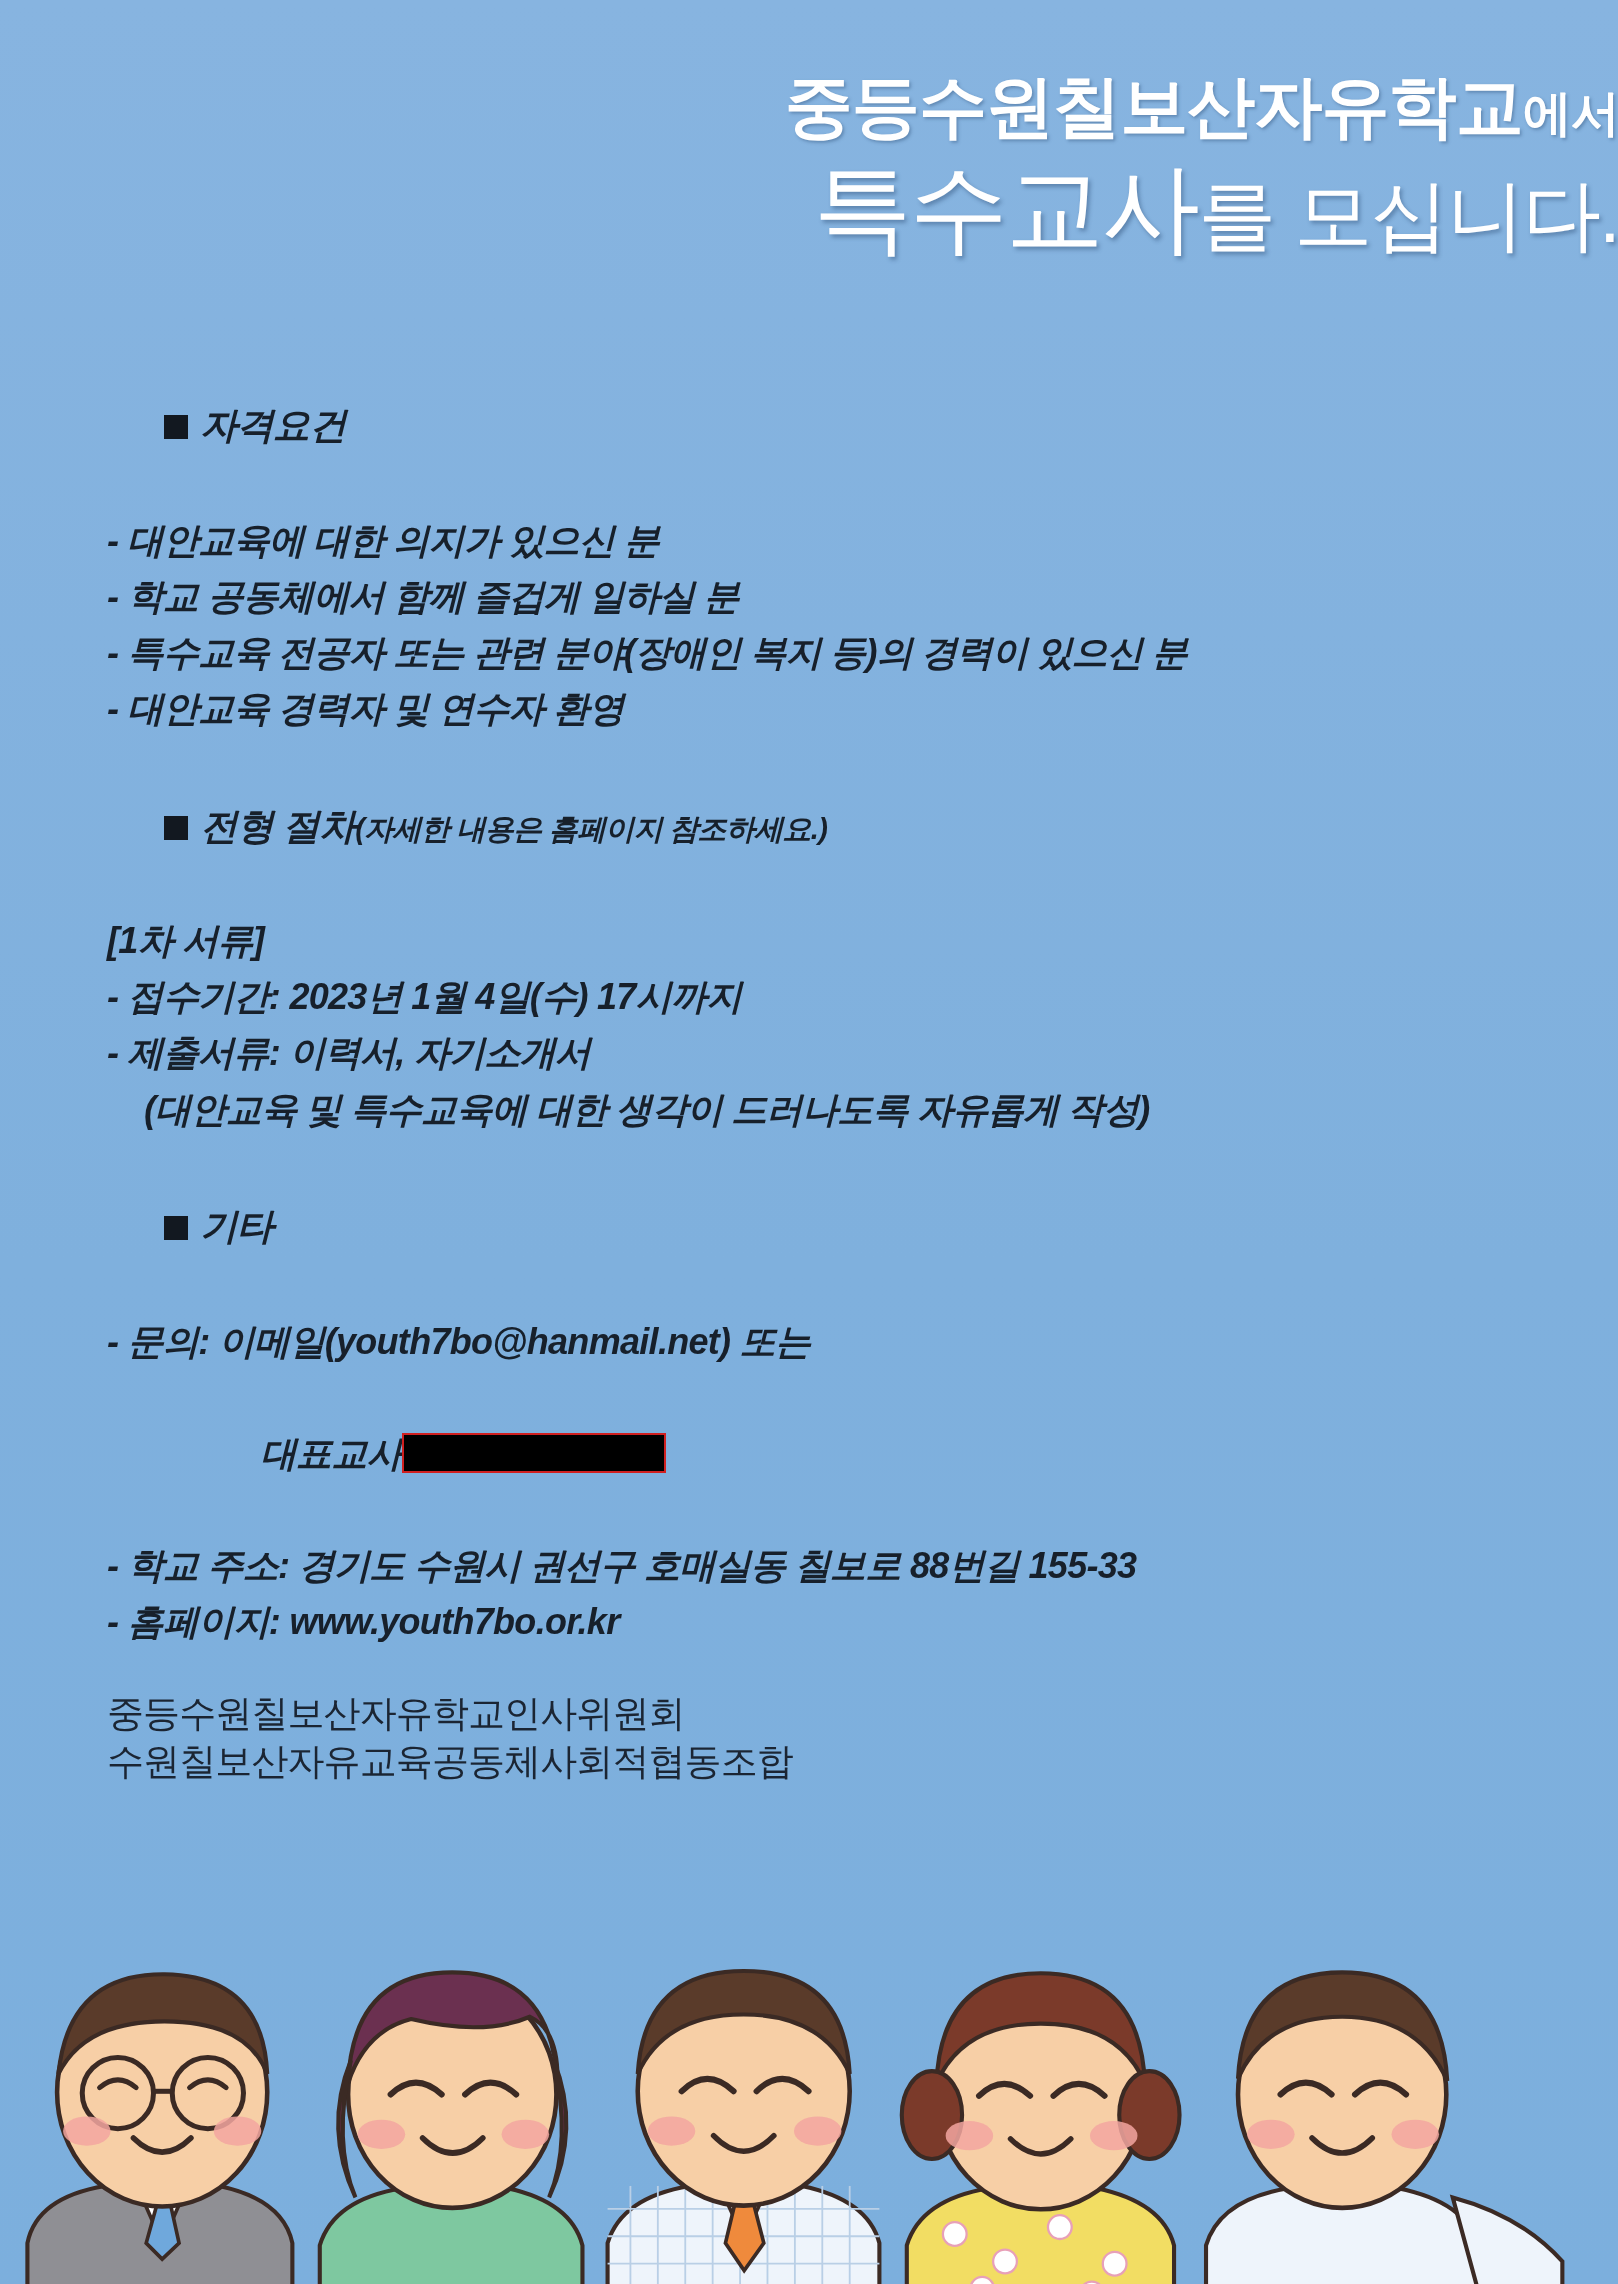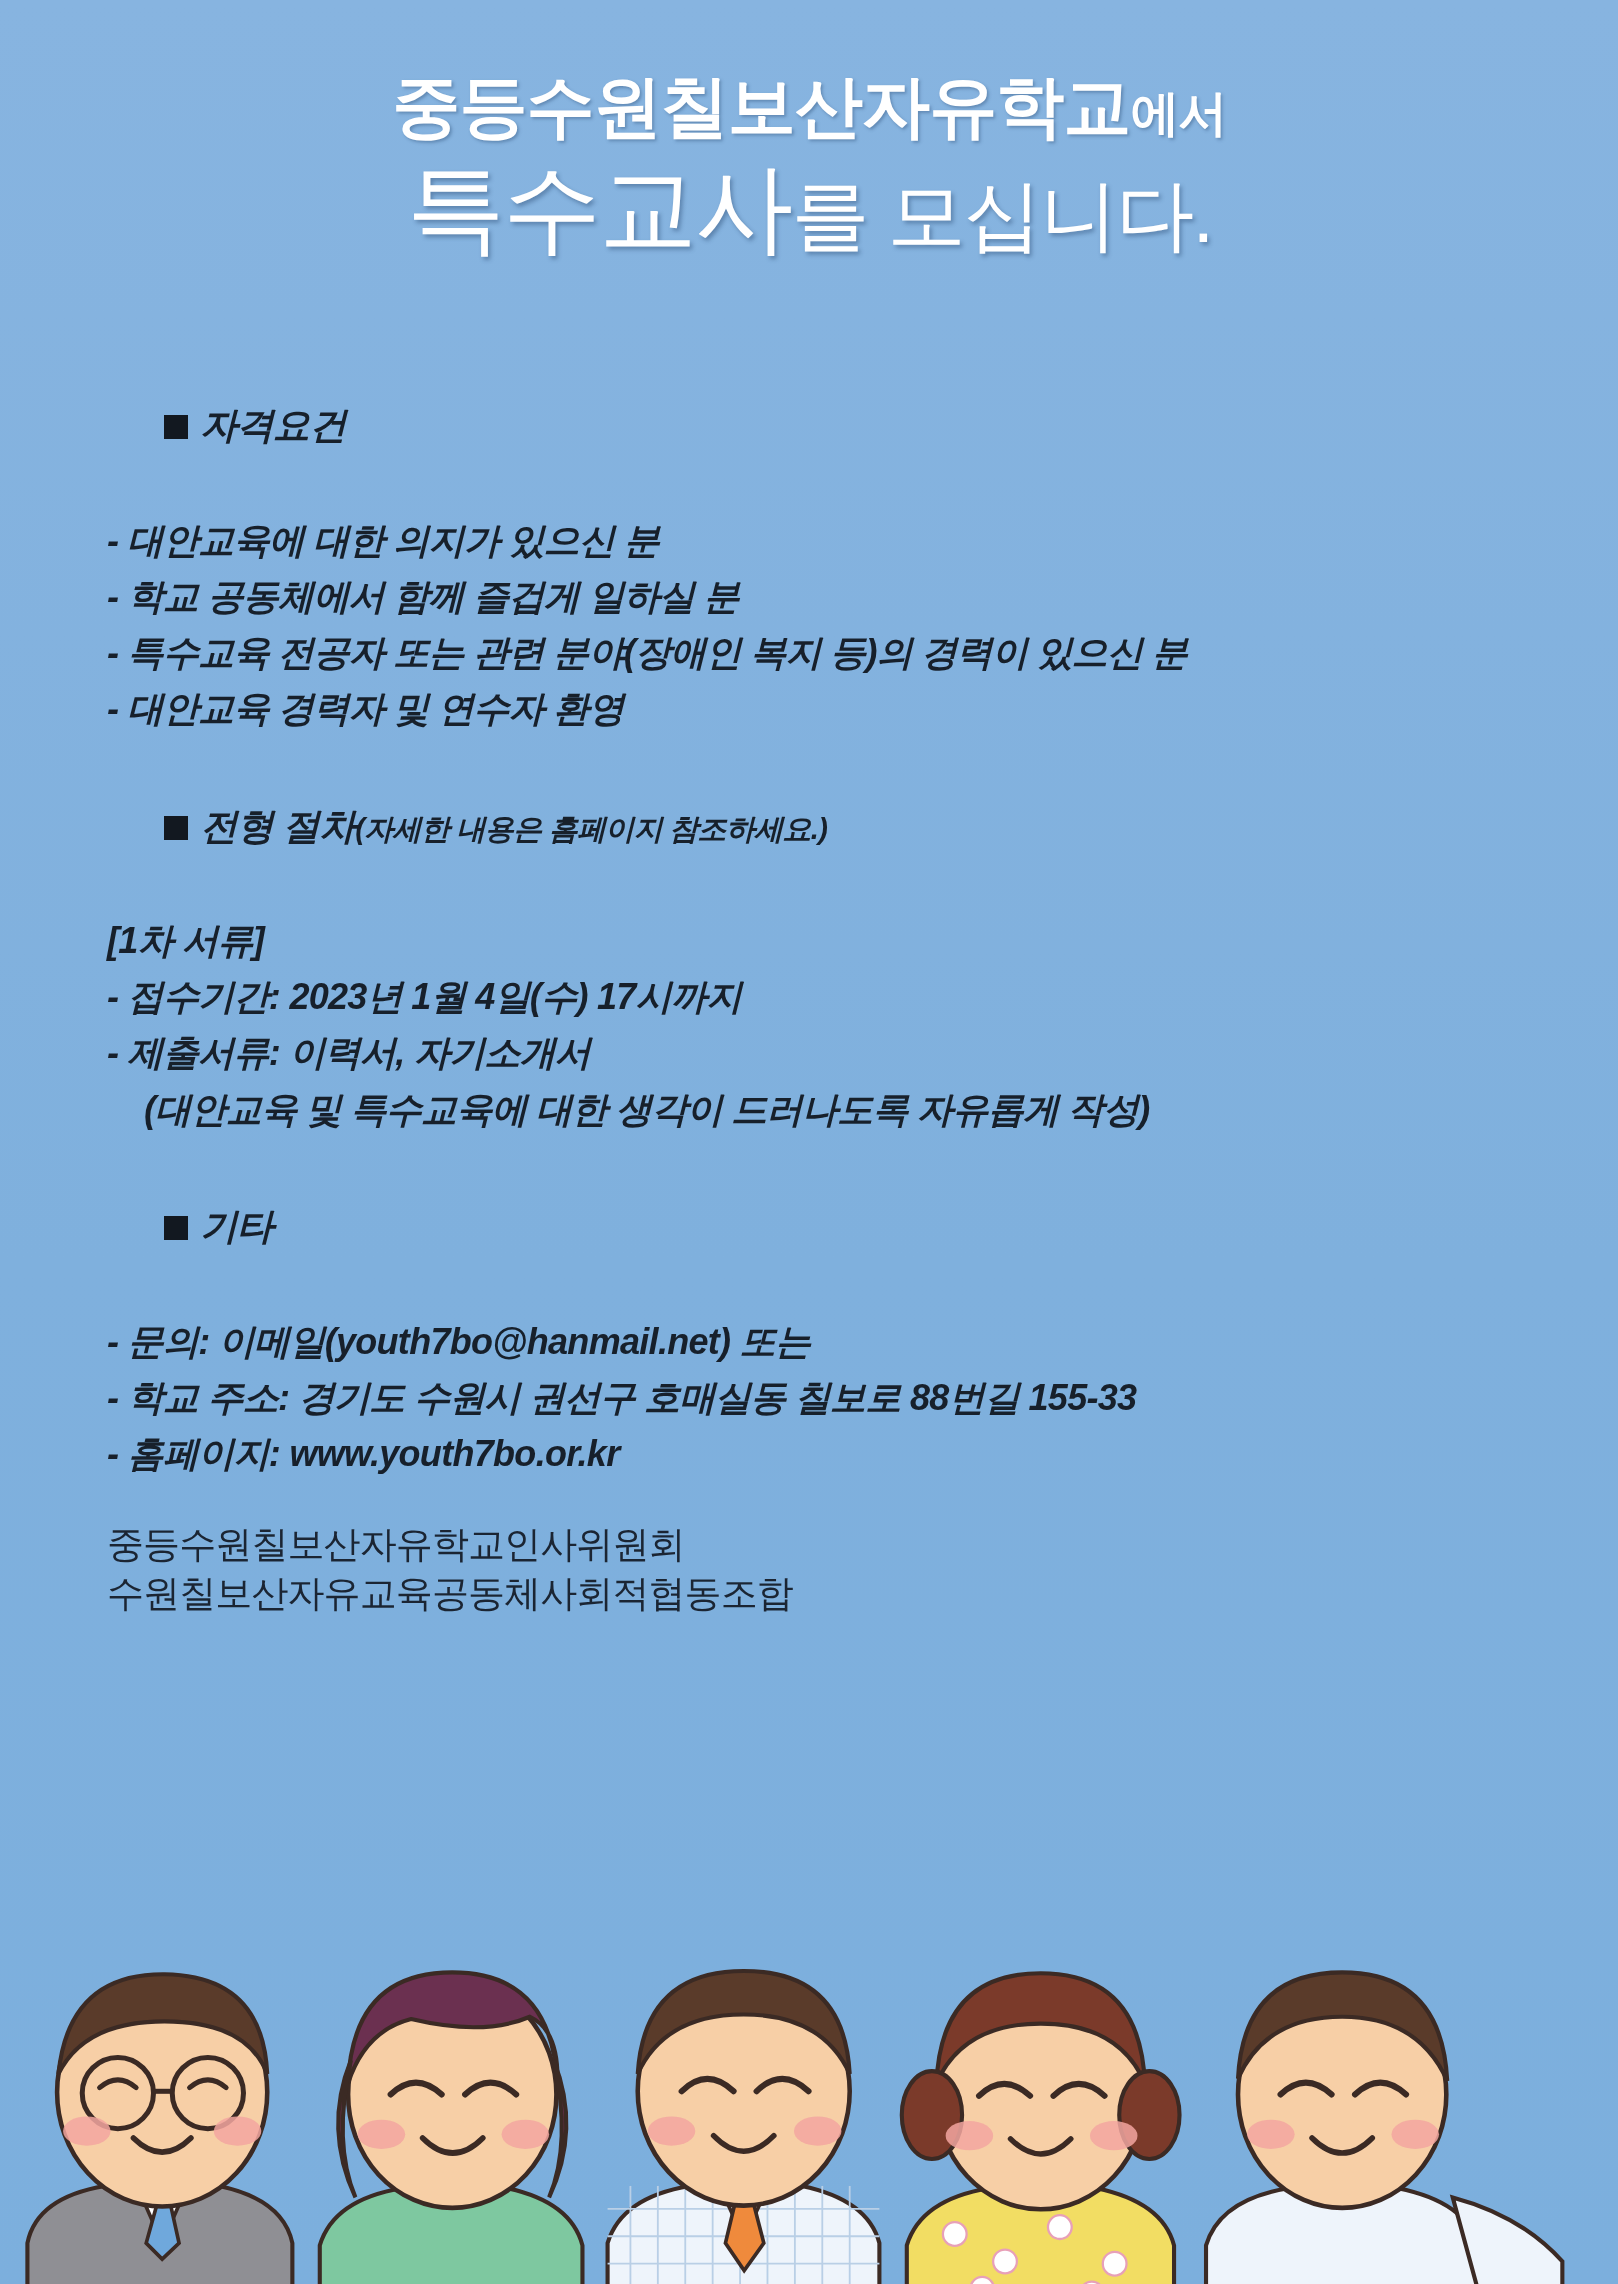--- a/index.html
+++ b/index.html
@@ -17,21 +17,21 @@
 
   
   .poster {
     position: relative;
     width: 100%;
     height: 100%;
     background: linear-gradient(180deg, #87b4e0 0%, #7fb0dd 55%, #7cafdd 100%);
   }
 
   .header {
-    text-align: center;
+    text-align: right;
     padding-top: 69px;
   }
   .title-line1 {
     color: #ffffff;
     font-size: 68px;
     font-weight: bold;
     letter-spacing: -0.9px;
     line-height: 1.1;
     text-shadow: 1.8px 2.3px 3.2px rgba(30,60,100,0.35);
   }
@@ -145,20 +145,23 @@
     </div>
     <div class="row">[1차 서류]</div>
     <div class="row">- 접수기간: 2023년 1월 4일(수) 17시까지</div>
     <div class="row">- 제출서류: 이력서, 자기소개서</div>
     <div class="row indent">(대안교육 및 특수교육에 대한 생각이 드러나도록 자유롭게 작성)</div>
 
     <div class="row section">
       <span class="sq"></span><span>기타</span>
     </div>
     <div class="row">- 문의: 이메일(youth7bo@hanmail.net) 또는</div>
+    <div class="row indent2">
+      <span>대표교사</span><span class="redact"></span>
+    </div>
     <div class="row">- 학교 주소: 경기도 수원시 권선구 호매실동 칠보로 88번길 155-33</div>
     <div class="row">- 홈페이지: www.youth7bo.or.kr</div>
 
     <div class="org">
       <div class="org-line">중등수원칠보산자유학교인사위원회</div>
       <div class="org-line">수원칠보산자유교육공동체사회적협동조합</div>
     </div>
   </div>
 
   <svg class="illustration" viewBox="0 0 3544 820" preserveAspectRatio="none" xmlns="http://www.w3.org/2000/svg">

